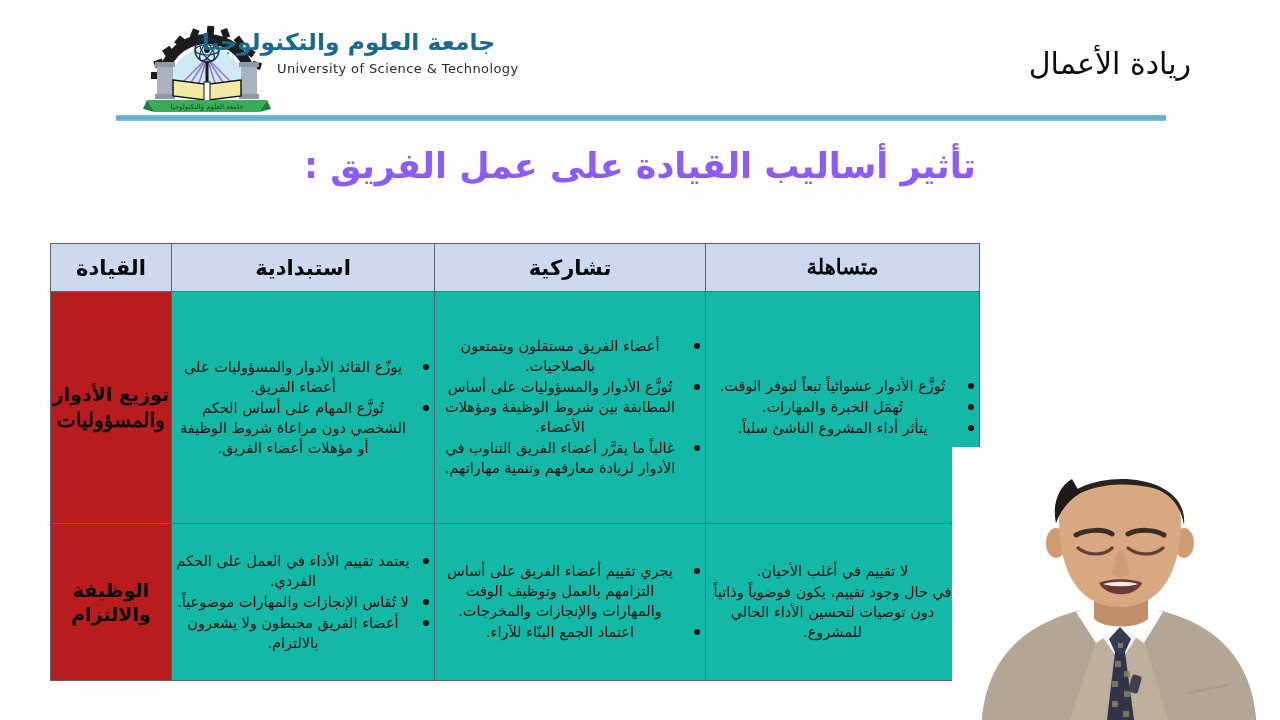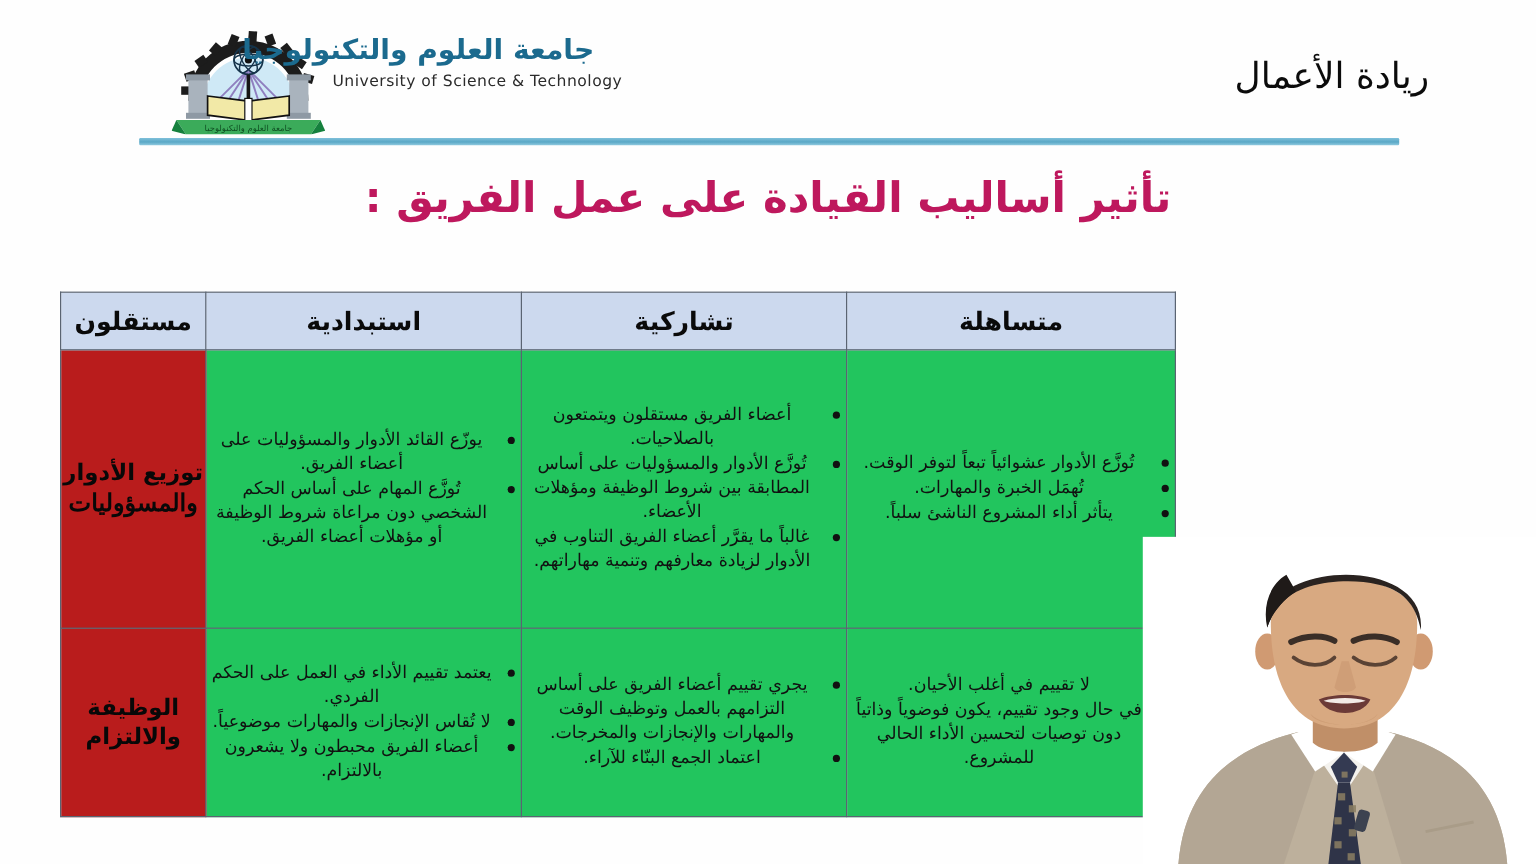--- a/index.html
+++ b/index.html
@@ -34,41 +34,41 @@
                 direction:rtl;white-space:nowrap;
                 font-family:"DejaVu Sans","Liberation Sans",sans-serif;}
 
   .hrule{position:absolute;left:116px;top:115px;width:1050px;height:6px;
          background:linear-gradient(to bottom,#7fc0da 0%,#5aa8c6 55%,#8fc9df 100%);
          border-radius:1px;}
 
   
   .main-title{position:absolute;left:0;top:146px;width:1280px;
               text-align:center;direction:rtl;
-              font-size:35px;font-weight:700;color:#be185d;
+              font-size:35px;font-weight:700;color:#8b5cf6;
               letter-spacing:0px;white-space:nowrap;
               font-family:"DejaVu Sans","Liberation Sans",sans-serif;}
 
   
   .tbl{position:absolute;left:50px;top:243px;width:925px;height:436px;
        border-collapse:collapse;table-layout:fixed;direction:rtl;}
   .tbl td,.tbl th{border:1px solid #5a6472;vertical-align:middle;padding:0;}
   .tbl thead th{background:#ccd9ee;height:47px;
                 font-size:21px;font-weight:700;color:#0a0a0a;
                 text-align:center;}
   .col-lead{width:120px;}
   .col-a{width:262px;}
   .col-b{width:270px;}
-  .col-c{width:273px;}
+  .col-c{width:273px;font-family:Liberation Serif, serif;}
 
   .rowlabel{text-align:center;font-weight:700;color:#080808;background:#b91c1c;}
   .rowlabel .l1{font-size:19px;line-height:1.28;}
   .rowlabel .l2{font-size:20px;line-height:1.3;font-family:Liberation Serif, serif;}
 
-  .cell{background:#22c55e;padding:6px 7px 6px 4px;margin-top:26px;}
+  .cell{background:#14b8a6;padding:6px 7px 6px 4px;margin-top:26px;}
   ul.bl{margin:0;padding:0 20px 0 0;list-style:none;}
   ul.bl li{position:relative;font-size:14.5px;line-height:1.38;
            color:#111;text-align:center;direction:rtl;
            margin:0 0 1px 0;padding:0 2px;}
   ul.bl li::before{content:"";position:absolute;right:-15px;top:7px;
                    width:6px;height:6px;border-radius:50%;background:#111;}
 
   .r1{height:232px;}
   .r2{height:157px;}
 
@@ -154,21 +154,21 @@
   </div>
 
   <div class="main-title">تأثير أساليب القيادة على عمل الفريق :</div>
 
   <table class="tbl">
     <thead>
       <tr>
         <th class="col-c">متساهلة</th>
         <th class="col-b">تشاركية</th>
         <th class="col-a">استبدادية</th>
-        <th class="col-lead">مستقلون</th>
+        <th class="col-lead">القيادة</th>
       </tr>
     </thead>
     <tbody>
       <tr class="r1">
         <td class="cell">
           <ul class="bl">
             <li>تُوزَّع الأدوار عشوائياً تبعاً لتوفر الوقت.</li>
             <li>تُهمَل الخبرة والمهارات.</li>
             <li>يتأثر أداء المشروع الناشئ سلباً.</li>
           </ul>

